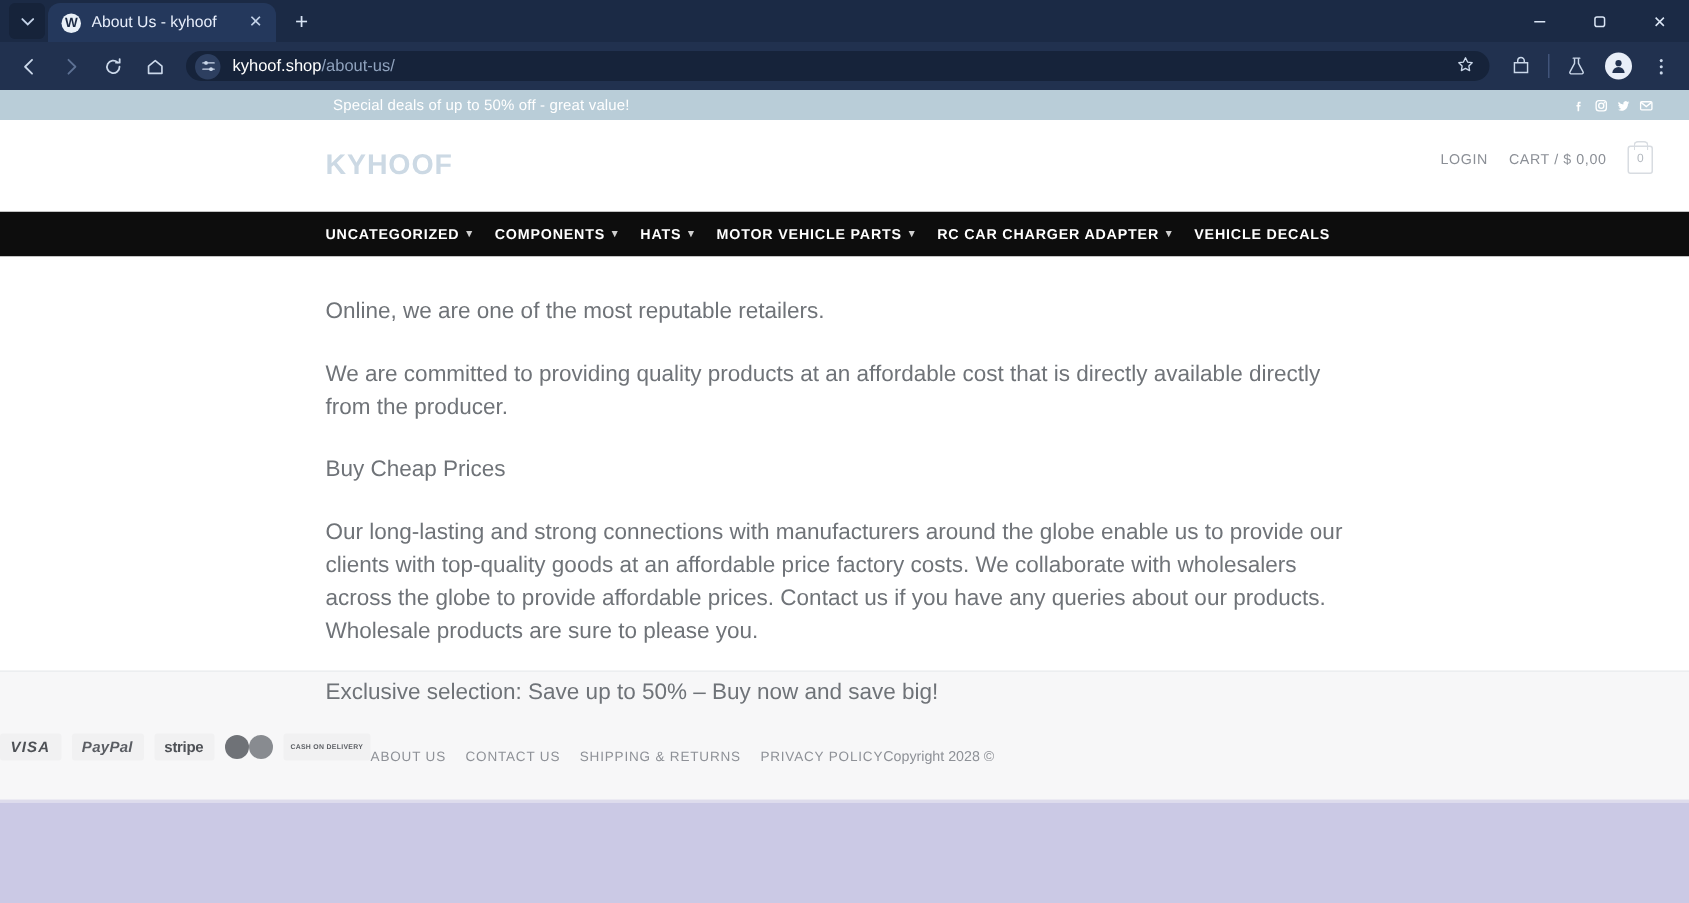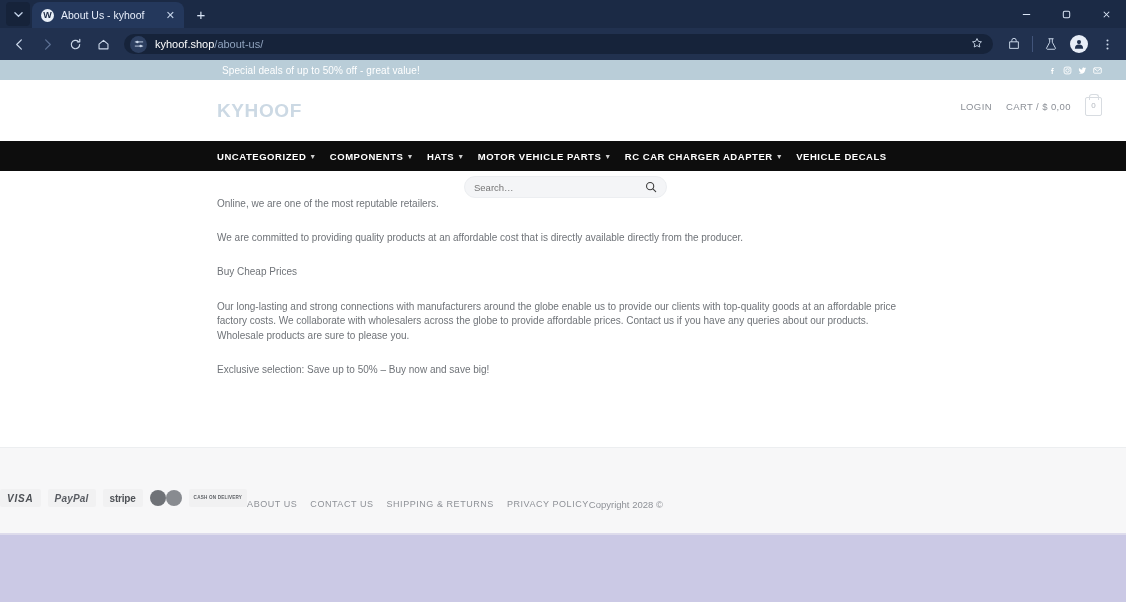--- a/index.html
+++ b/index.html
@@ -233,21 +233,21 @@
   }
   .caret { font-size: 7px; color: #cfcfcf; line-height: 1; }
 
   .content {
     background: #ffffff;
     padding: 26px 0 0 0;
     height: 276px;
   }
   .content-inner { width: 694px; margin-left: 217px; }
   .content p {
-    font-size: 10px;
+    font-size: 15px;
     line-height: 1.47;
     color: #6f7378;
     margin-bottom: 19.5px;
   }
 
   .footer {
     background: #f7f7f8;
     border-top: 1px solid #eceef0;
     height: 86px;
     display: flex; flex-direction: row; align-items: center;
@@ -418,31 +418,20 @@
               <rect x="0.8" y="2" width="8.4" height="6" rx="0.8" stroke="currentColor" stroke-width="1" fill="none"></rect>
               <path d="M1.1 2.5L5 5.6l3.9-3.1" stroke="currentColor" stroke-width="1" fill="none"></path>
             </svg>
         </span>
       </span>
     </div>
 
     <div class="header">
       <span class="brand">KYHOOF</span>
 
-      <div class="search-wrap">
-        <div class="searchbox">
-          <input type="text" placeholder="Search…" style="">
-          <span class="search-ico">
-            <svg width="12" height="12" viewBox="0 0 14 14">
-                <circle cx="6" cy="6" r="4.2" stroke="currentColor" stroke-width="1.25" fill="none"></circle>
-                <path d="M9.2 9.2l3.3 3.3" stroke="currentColor" stroke-width="1.25" stroke-linecap="round"></path>
-              </svg>
-          </span>
-        </div>
-      </div>
 
       <div class="acct">
         <span class="acct-link">LOGIN</span>
         <span class="acct-link">CART / $ 0,00</span>
         <span class="cart-ico">
           <span class="cart-count">0</span>
         </span>
       </div>
     </div>
 

